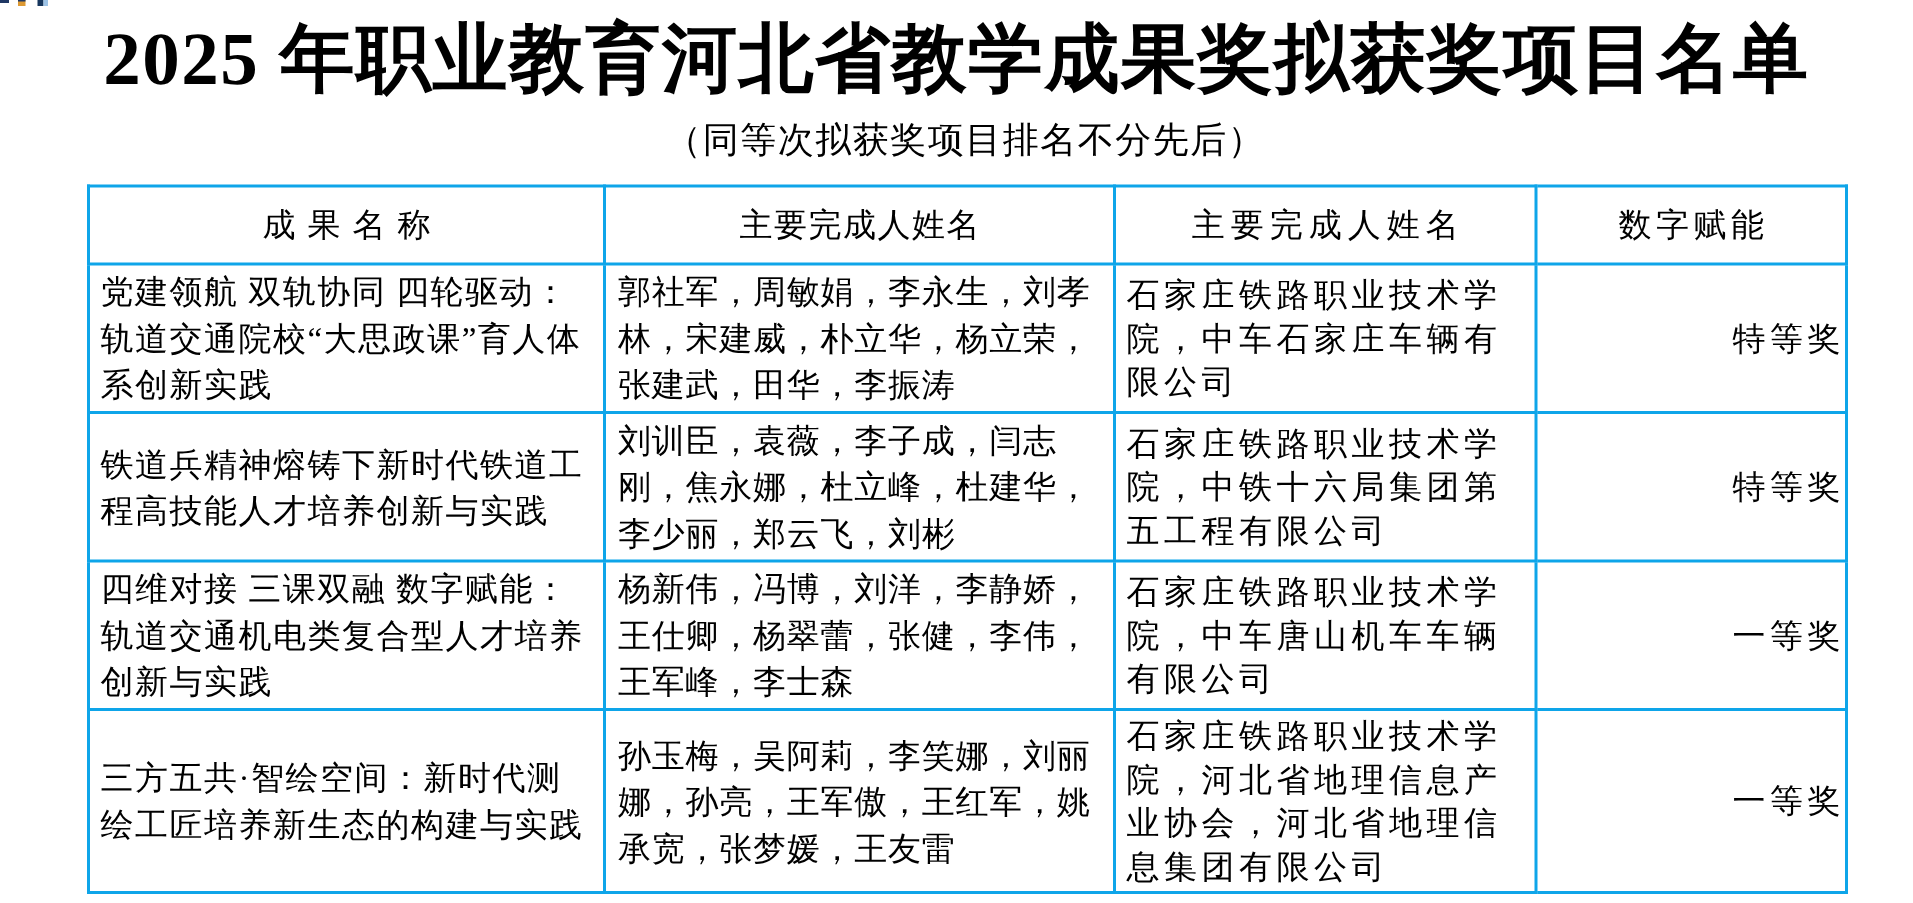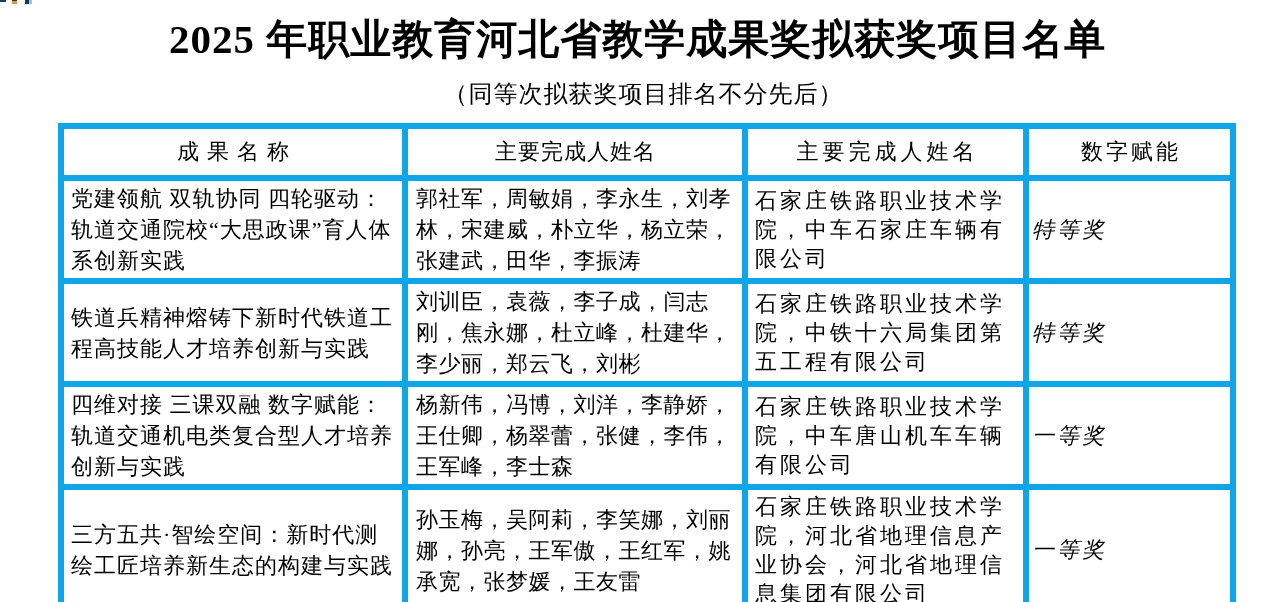--- a/index.html
+++ b/index.html
@@ -17,21 +17,21 @@
   .artifact { position: absolute; top: 0; }
   .artifact.a1 { left: 0;  width: 6px; height: 2px; background: #1f3864; }
   .artifact.a2 { left: 12px; width: 5px; height: 4px; background: #dd9933; border-top: 1px solid #1f3864; }
   .artifact.a3 { left: 25px; width: 4px; height: 4px; background: #17375e; }
   .artifact.a4 { left: 29px; width: 3px; height: 4px; background: #9dc3e6; }
 
   .title {
     position: absolute;
     top: 14px; left: 0; right: 0;
     text-align: center;
-    font-size: 41px;
+    font-size: 50px;
     line-height: 50px;
     font-weight: bold;
     letter-spacing: 1px;
     white-space: nowrap;
   }
   .subtitle {
     position: absolute;
     top: 79px; left: 12px; right: 0;
     text-align: center;
     font-size: 24px;
@@ -42,39 +42,39 @@
 
   table.awards {
     position: absolute;
     left: 58px; top: 123px;
     width: 1172px;
     border-collapse: collapse;
     table-layout: fixed;
     border: 2px solid #000;
   }
   table.awards td, table.awards th {
-    border: 6px solid #0ea5e9;
+    border: 2px solid #0ea5e9;
     vertical-align: middle;
     font-weight: normal;
     font-size: 22px;
   }
   tr.hdr { height: 52px; }
   tr.r1 { height: 92px; margin-top: 20px; }
   tr.r2 { height: 91px; }
   tr.r3 { height: 92px; }
   tr.r4 { height: 118px; }
   th { text-align: center; font-size: 24px; }
   th.h1 { letter-spacing: 8px; text-indent: 8px; }
   th.h2 { letter-spacing: 1px; text-indent: 1px; }
   th.h3 { letter-spacing: 4px; text-indent: 4px; }
   th.h4 { letter-spacing: 3px; text-indent: 3px; }
   td.c-name   { text-align: left; padding: 2px 7px; line-height: 31px; letter-spacing: 1px; }
   td.c-people { text-align: left; padding: 2px 8px; line-height: 31px; letter-spacing: 0.5px; }
   td.c-org    { text-align: left; padding: 2px 7px; line-height: 29px; letter-spacing: 3px; }
-  td.c-award  { text-align: left; letter-spacing: 3px; text-indent: 3px; font-style: italic; }
+  td.c-award  { text-align: right; letter-spacing: 3px; text-indent: 3px; }
 </style>
 </head>
 <body>
 
 <div class="page">
 
   <div class="artifact a1"></div>
   <div class="artifact a2"></div>
   <div class="artifact a3"></div>
   <div class="artifact a4"></div>

